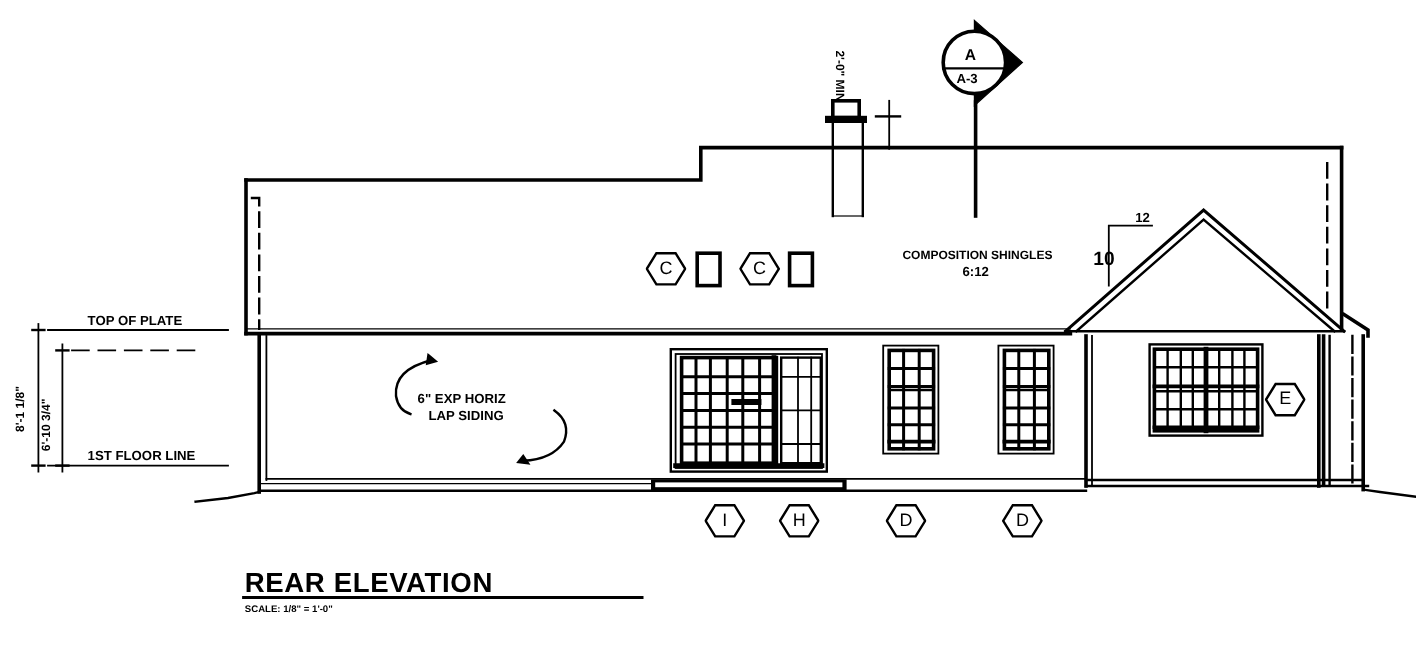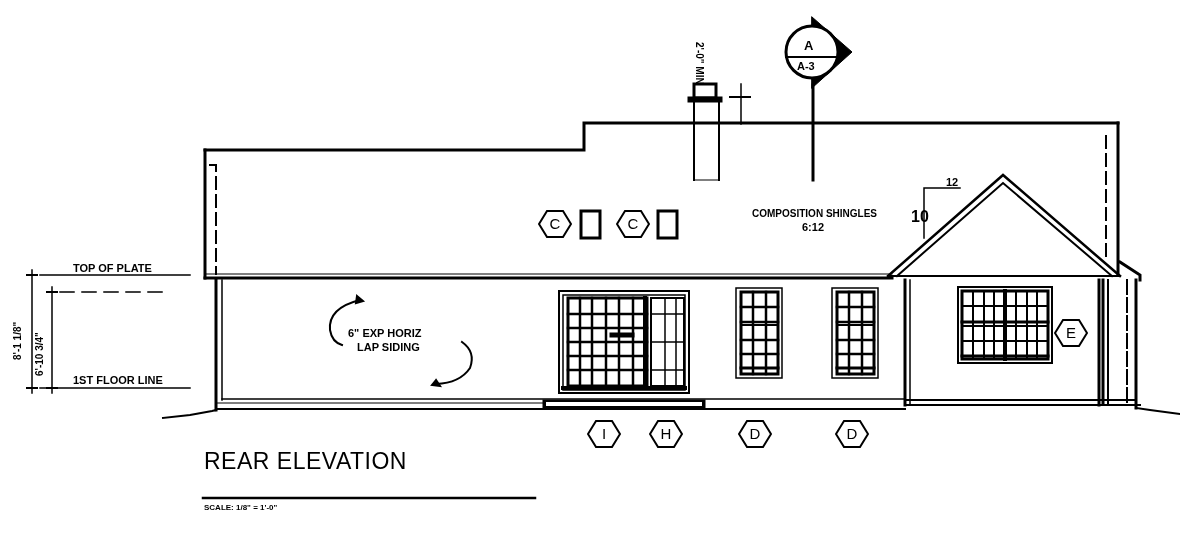--- a/index.html
+++ b/index.html
@@ -190,21 +190,21 @@
 <div class="lbl" style="left:911px; top:208px; font-size:16px;">10</div>
 
 <div class="lbl" style="left:348px; top:327px; font-size:11px;">6" EXP HORIZ</div>
 <div class="lbl" style="left:357px; top:341px; font-size:11px;">LAP SIDING</div>
 
 <div class="lbl" style="left:73px; top:262px; font-size:11px;text-align:right;">TOP OF PLATE</div>
 <div class="lbl" style="left:73px; top:374px; font-size:11px;text-align:right;">1ST FLOOR LINE</div>
 <div class="lbl" style="left:12px; top:360px; font-size:10px; transform:rotate(-90deg); transform-origin:left top;">8'-1 1/8"</div>
 <div class="lbl" style="left:34px; top:376px; font-size:10px; transform:rotate(-90deg); transform-origin:left top;">6'-10 3/4"</div>
 
-<div class="lbl" style="left:204px; top:448px; font-size:23px; font-weight:normal; letter-spacing:0.5px;text-align:center;">REAR ELEVATION</div>
+<div class="lbl" style="left:204px; top:472px; font-size:23px; font-weight:bold; letter-spacing:0.5px;text-align:center;">REAR ELEVATION</div>
 <div class="lbl" style="left:204px; top:503px; font-size:8px;">SCALE: 1/8" = 1'-0"</div>
 
 <div class="tag" style="left:538px; top:209px;">
   <svg width="34" height="30" viewBox="0 0 34 30">
       <polygon points="9,2 25,2 33,15 25,28 9,28 1,15" fill="#fff" stroke="#000" stroke-width="2"></polygon>
     </svg>
   <span>C</span>
 </div>
 <div class="tag" style="left:616px; top:209px;">
   <svg width="34" height="30" viewBox="0 0 34 30">

